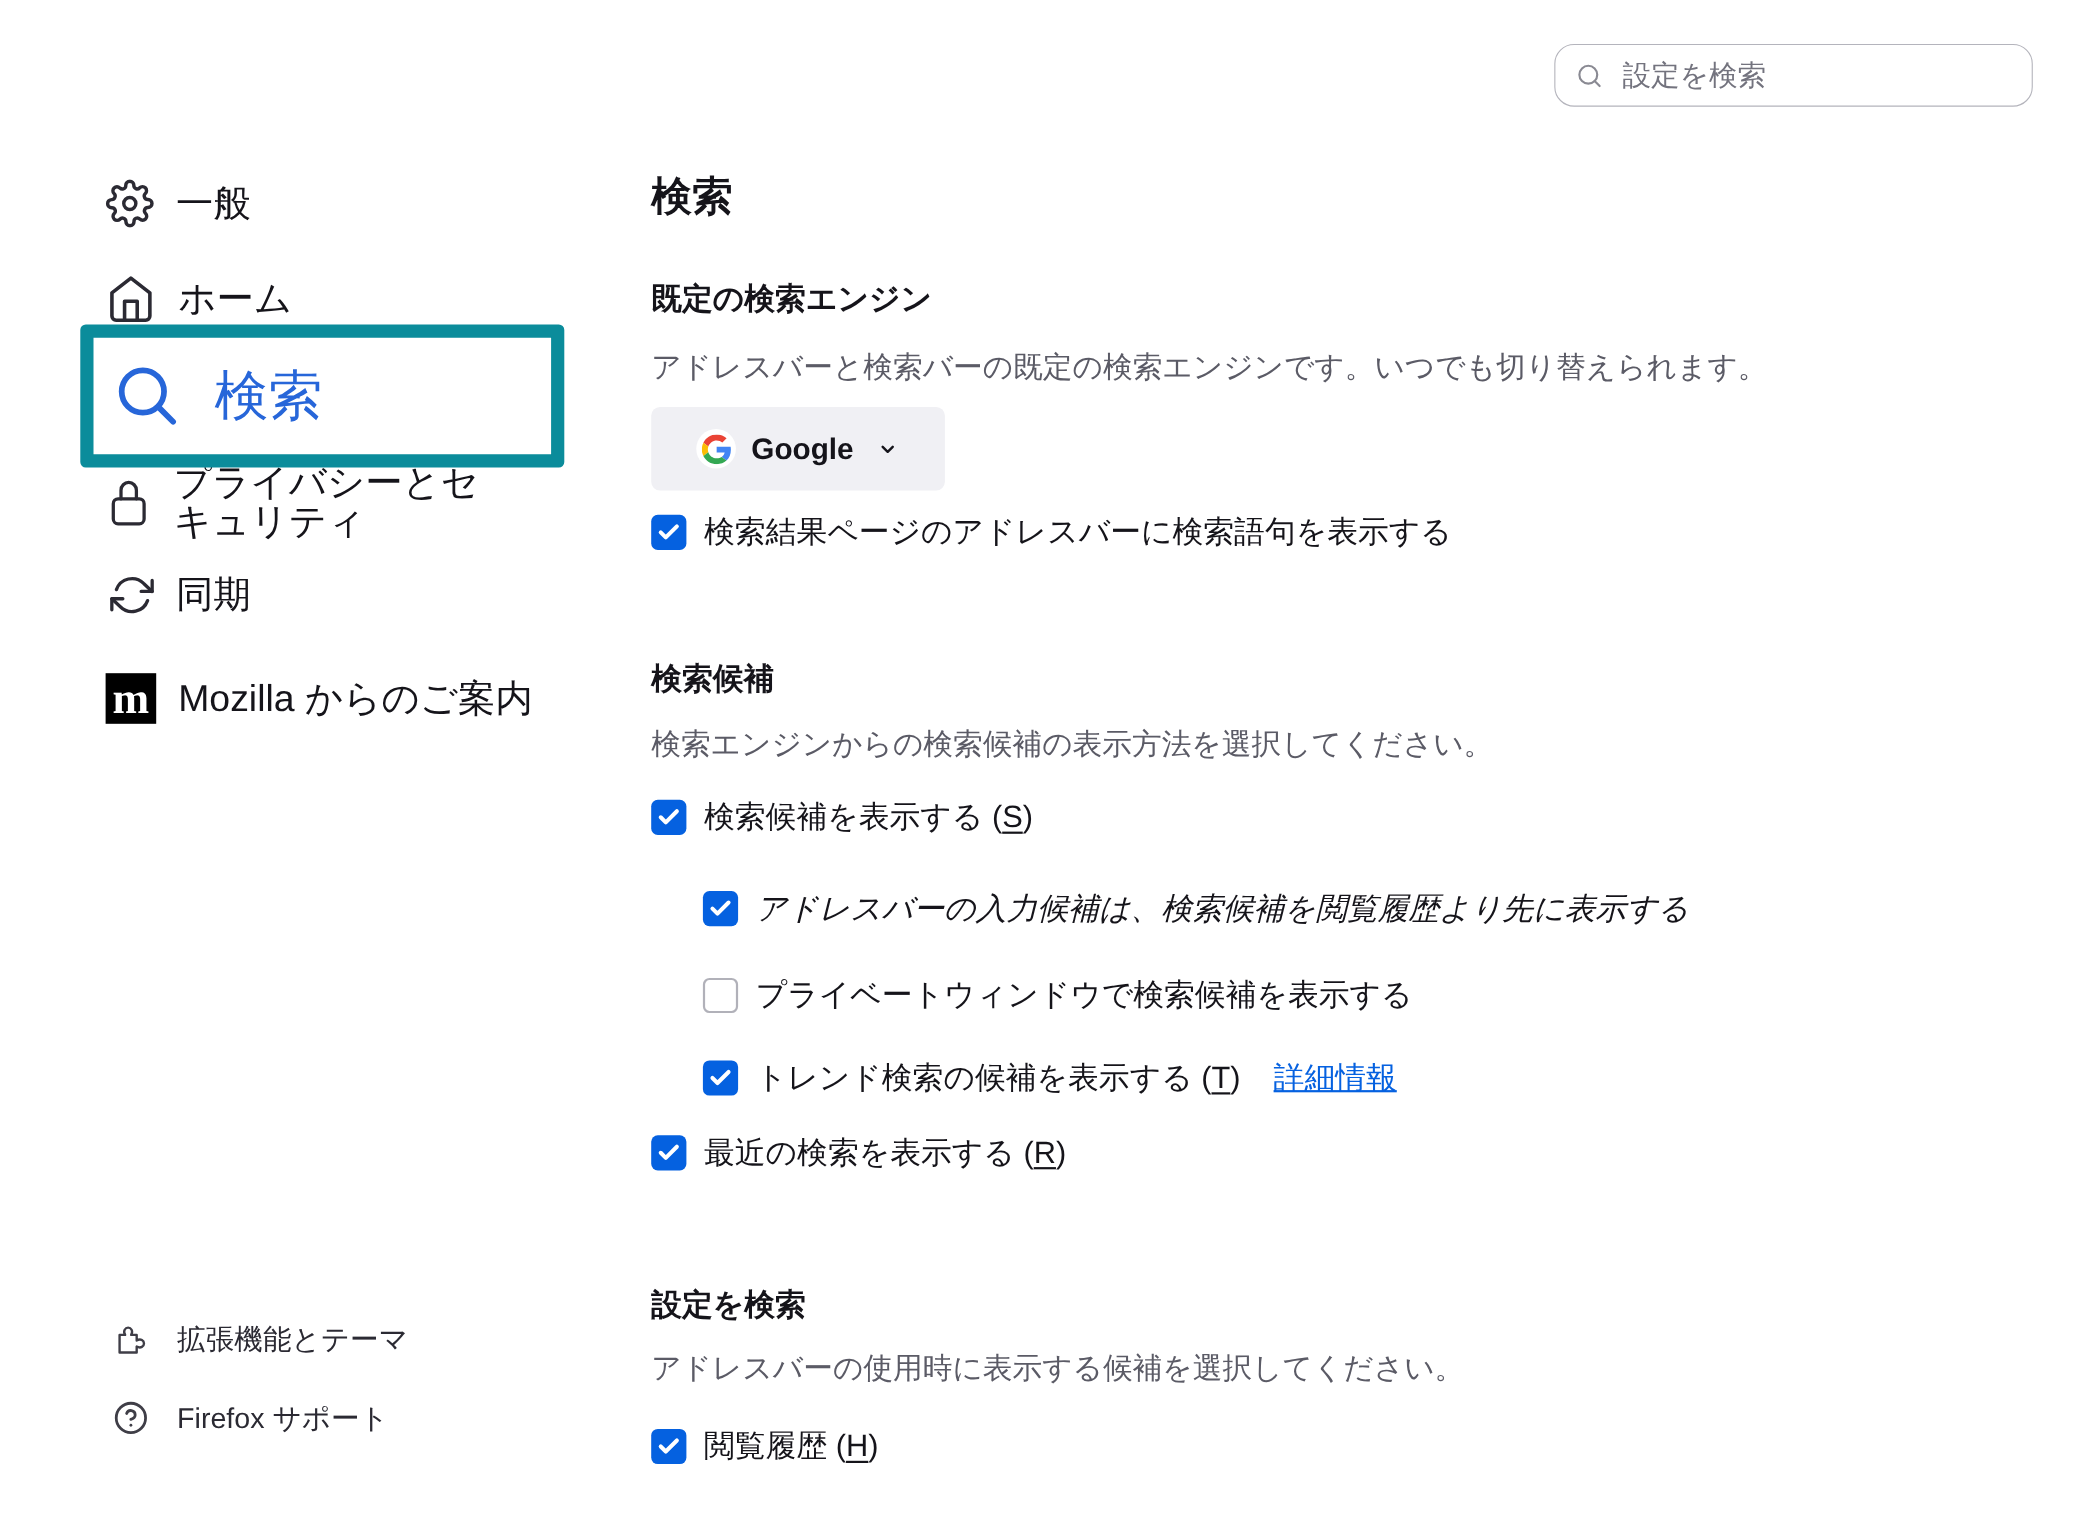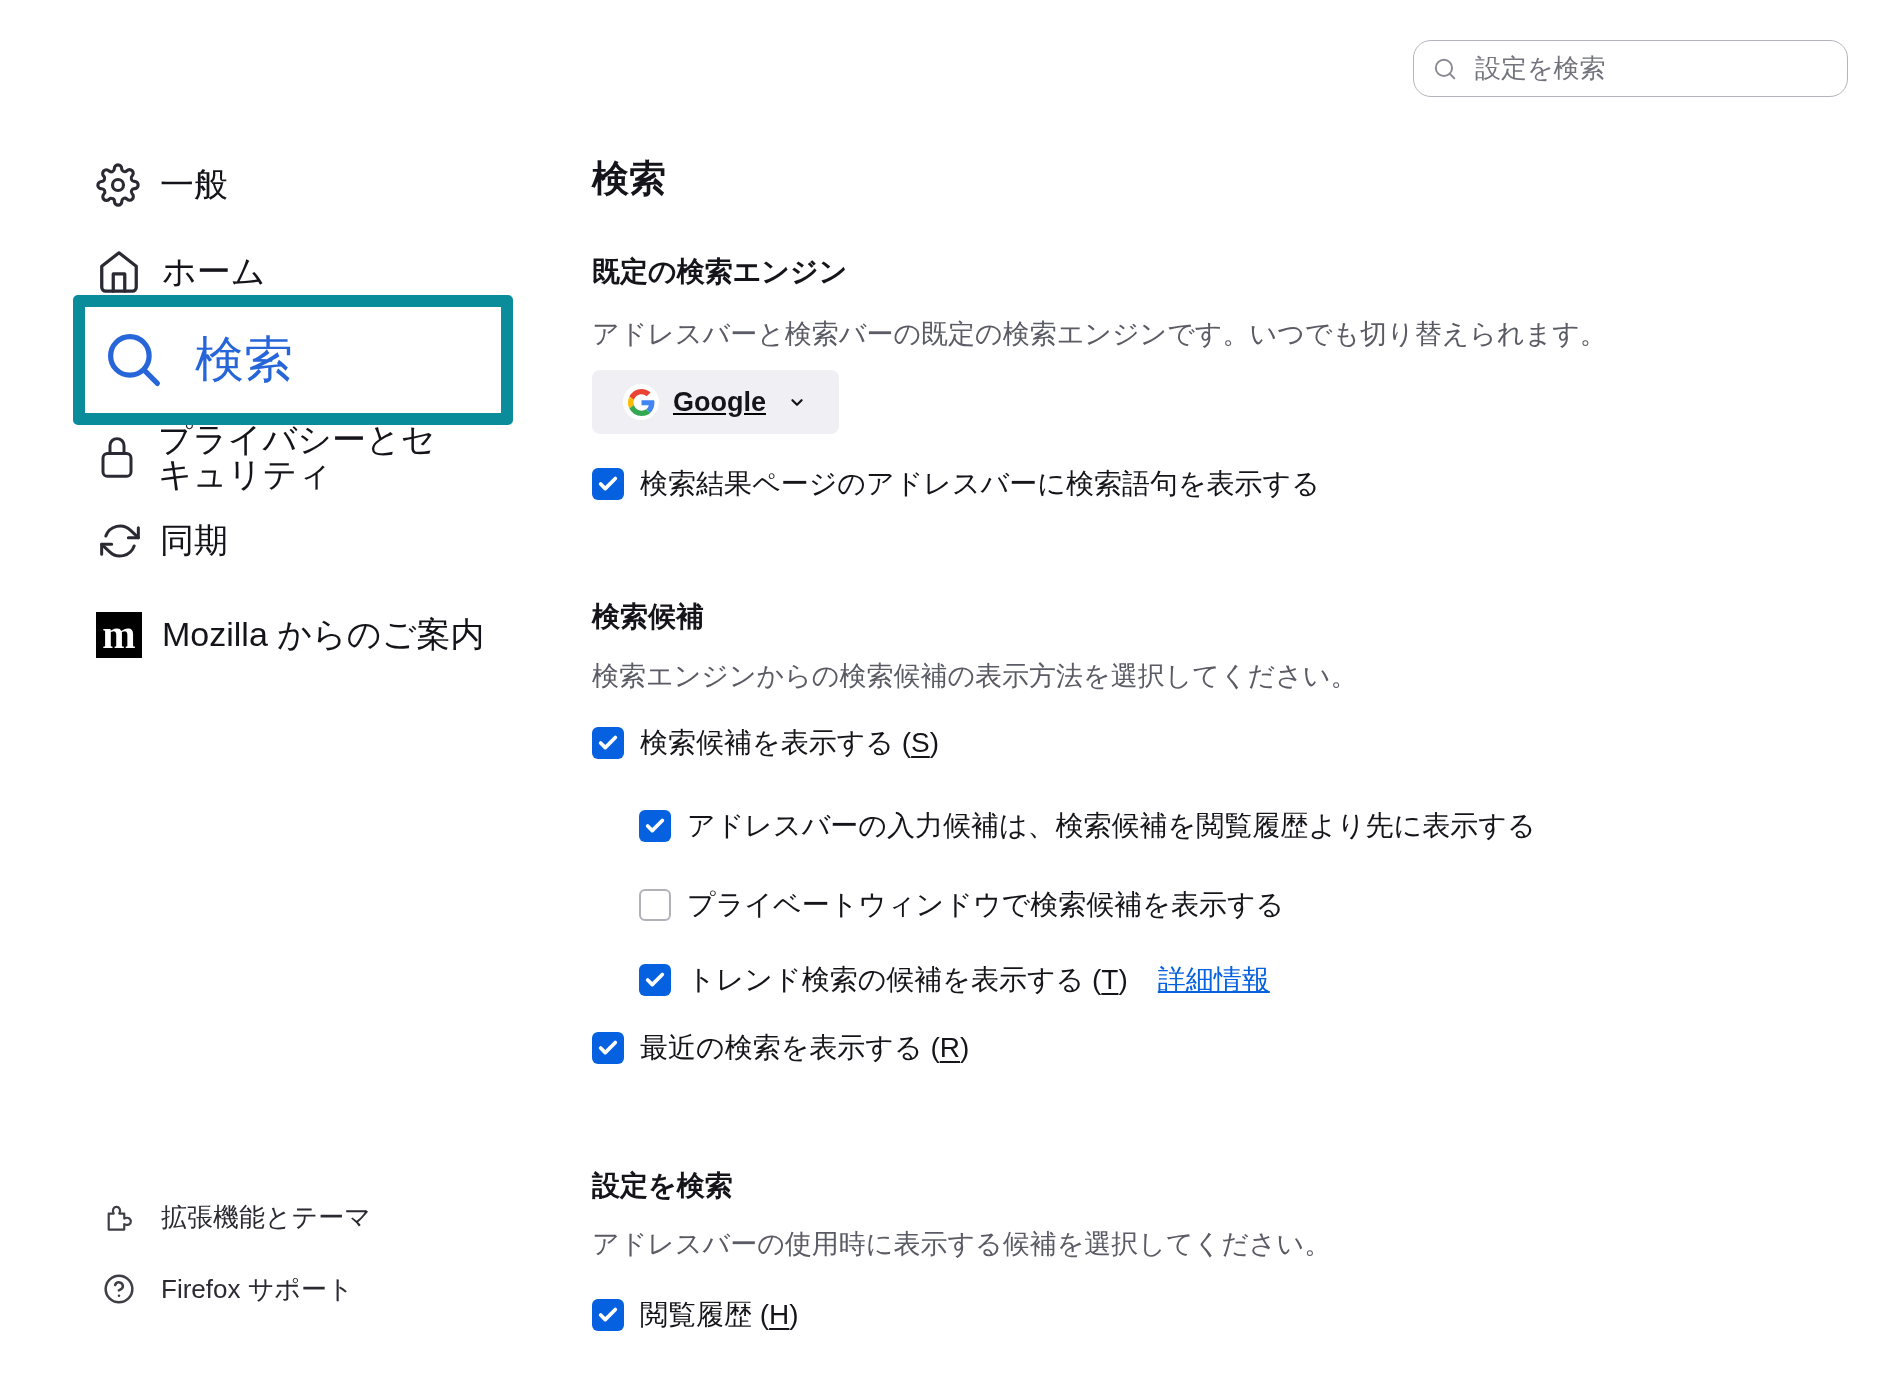--- a/index.html
+++ b/index.html
@@ -41,25 +41,24 @@
     display:flex; align-items:center; padding-left:16px; gap:28px; z-index:5;
   }
   .hl-box .lbl { font-size:49px; color:#2766d9; white-space:nowrap; }
 
   
   .h1 { position:absolute; font-size:37px; font-weight:700; line-height:1.15; }
   .h2 { position:absolute; font-size:28px; font-weight:700; line-height:1.15; }
   .desc { position:absolute; font-size:27px; color:#5b5b66; line-height:1.25; white-space:nowrap; }
 
   .engine-btn {
-    position:absolute; left:592px; top:370px; height:64px;
-    display:inline-flex; align-items:center; gap:14px; padding:0 31px;
+    position:absolute; left:592px; top:370px; height:76px;
+    display:inline-flex; align-items:center; gap:14px; padding:0 41px;
     background:#f0f0f4; border:none; border-radius:8px; cursor:pointer;
     font-family:inherit;
-    text-decoration:underline;
   }
   .engine-btn .g-circle {
     width:36px; height:36px; border-radius:50%; background:#fff;
     display:flex; align-items:center; justify-content:center;
   }
   .engine-btn .elabel { font-size:27px; font-weight:700; color:#15141a; }
   .engine-btn .chev { margin-left:6px; color:#15141a; }
 
   .chk-row { position:absolute; display:flex; align-items:center; gap:16px; }
   .chk {
@@ -201,21 +200,21 @@
 
   <div class="chk-row" style="left:592px; top:724px;">
     <span class="chk checked">
       <svg width="22" height="22" viewBox="0 0 24 24" fill="none" stroke="#ffffff" stroke-width="4" stroke-linecap="round" stroke-linejoin="round">
           <polyline points="20 6 9 17 4 12"></polyline>
         </svg>
     </span>
     <span class="chk-label">検索候補を表示する (<u>S</u>)</span>
   </div>
 
-  <div class="chk-row" style="left:639px; top:807px;">
+  <div class="chk-row" style="left:639px; top:807px;font-style:italic;">
     <span class="chk checked">
       <svg width="22" height="22" viewBox="0 0 24 24" fill="none" stroke="#ffffff" stroke-width="4" stroke-linecap="round" stroke-linejoin="round">
           <polyline points="20 6 9 17 4 12"></polyline>
         </svg>
     </span>
     <span class="chk-label">アドレスバーの入力候補は、検索候補を閲覧履歴より先に表示する</span>
   </div>
 
   <div class="chk-row" style="left:639px; top:886px;">
     <span class="chk">

